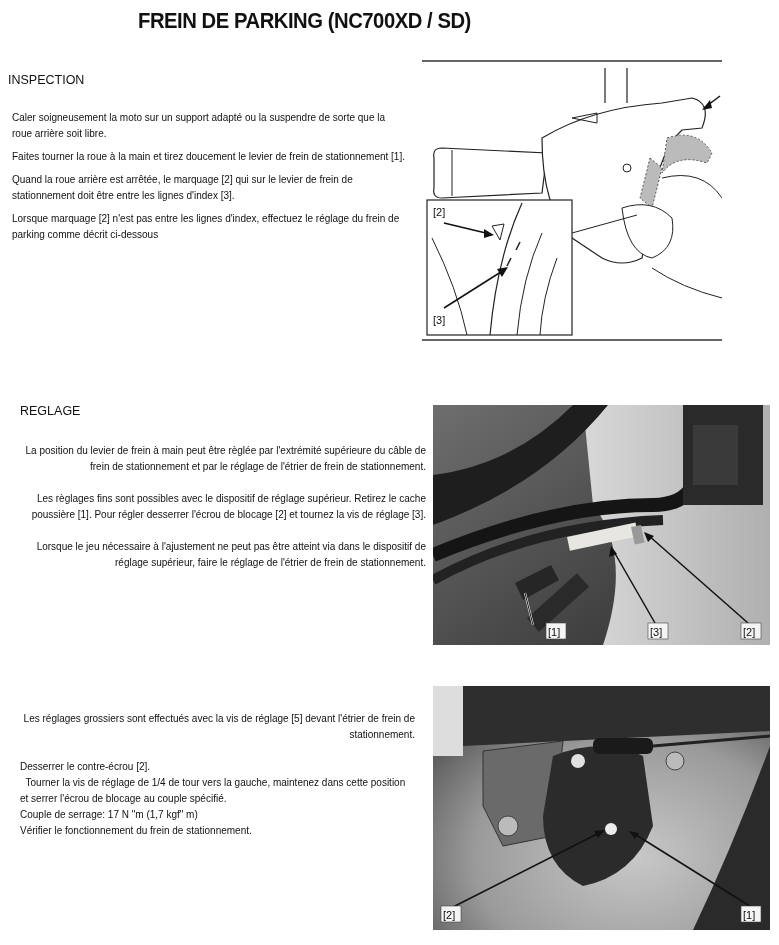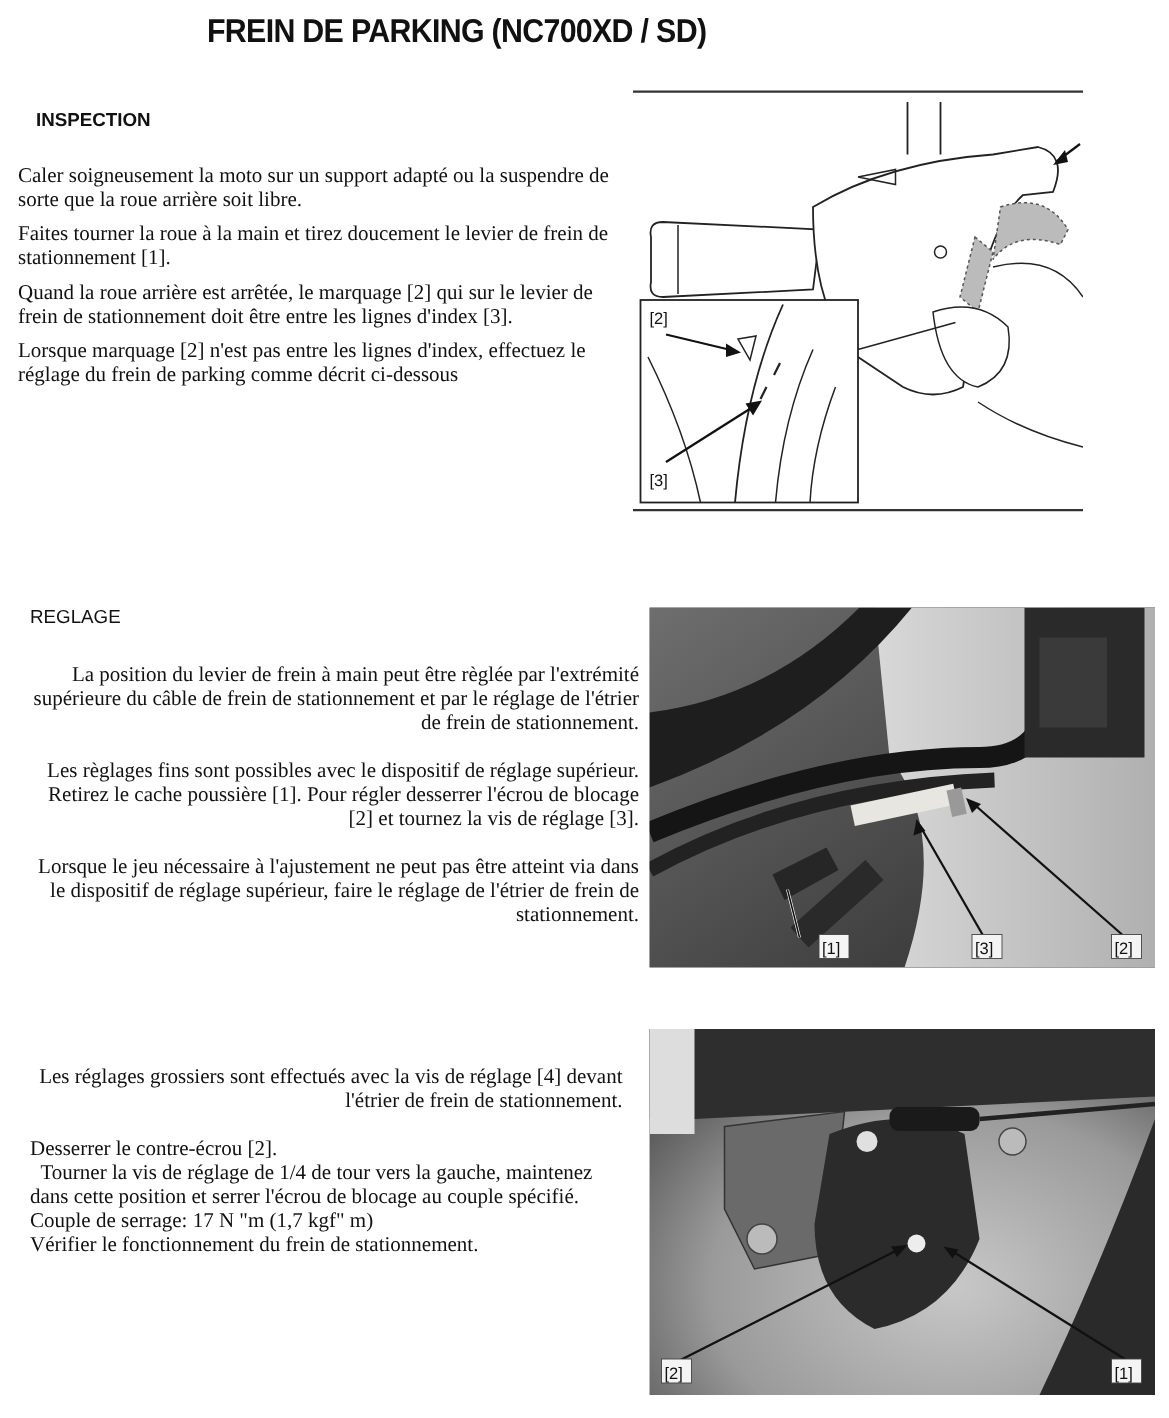--- a/index.html
+++ b/index.html
@@ -1,35 +1,35 @@
 <!DOCTYPE html>
 <html><head>
 <meta charset="utf-8">
 <style>
   html, body { margin:0; padding:0; background:#ffffff; }
   body { width:779px; height:945px; position:relative; overflow:hidden;
          font-family:"Liberation Sans", sans-serif; color:#111; }
   .title { position:absolute; left:138px; top:8px; font-size:22px; font-weight:bold;
            letter-spacing:-0.5px; transform:scaleX(0.92); transform-origin:left top; }
   .heading { position:absolute; font-size:12.5px; }
-  .para { position:absolute; font-size:14px; line-height:16px; margin:0;font-family:Liberation Serif, serif; }
+  .para { position:absolute; font-size:10px; line-height:16px; margin:0; }
   .para p { margin:0 0 7px 0; }
   .para p.gap { margin-bottom:16px;text-align:right; }
   .para .line { display:block; }
   .fig { position:absolute; overflow:hidden; }
   .fig svg { display:block; }
   .callout { font-family:"Liberation Sans", sans-serif; font-size:11px; fill:#111; }
   .labelbox { fill:#f4f4f4; stroke:#444; stroke-width:0.6; }
 </style>
 </head>
 <body>
 
 <div class="title">FREIN DE PARKING (NC700XD / SD)</div>
 
-<div class="heading" style="left:24px; top:73px;font-weight:bold;">INSPECTION</div>
+<div class="heading" style="left:8px; top:73px;">INSPECTION</div>
 <div class="para" style="left:12px; top:110px; width:395px;">
   <p>Caler soigneusement la moto sur un support adapté ou la suspendre de sorte que la roue arrière soit libre.</p>
   <p>Faites tourner la roue à la main et tirez doucement le levier de frein de stationnement [1].</p>
   <p>Quand la roue arrière est arrêtée, le marquage [2] qui sur le levier de frein de stationnement doit être entre les lignes d'index [3].</p>
   <p>Lorsque marquage [2] n'est pas entre les lignes d'index, effectuez le réglage du frein de parking comme décrit ci-dessous</p>
 </div>
 
 <div class="fig" style="left:422px; top:58px; width:300px; height:286px;">
   <svg width="300" height="286" viewBox="0 0 300 286">
     <line x1="0" y1="3" x2="300" y2="3" stroke="#333" stroke-width="1.5"></line>
@@ -109,21 +109,21 @@
     <rect x="113" y="218" width="20" height="16" class="labelbox"></rect>
     <rect x="215" y="218" width="20" height="16" class="labelbox"></rect>
     <rect x="308" y="218" width="20" height="16" class="labelbox"></rect>
     <text x="115" y="231" class="callout">[1]</text>
     <text x="217" y="231" class="callout">[3]</text>
     <text x="310" y="231" class="callout">[2]</text>
   </svg>
 </div>
 
 <div class="para" style="left:20px; top:711px; width:395px;">
-  <p class="gap">Les réglages grossiers sont effectués avec la vis de réglage [4] devant l'étrier de frein de stationnement.</p>
+  <p class="gap">Les réglages grossiers sont effectués avec la vis de réglage [5] devant l'étrier de frein de stationnement.</p>
   <span class="line">Desserrer le contre-écrou [2].</span>
   <span class="line" style="white-space:pre-wrap;">  Tourner la vis de réglage de 1/4 de tour vers la gauche, maintenez dans cette position et serrer l'écrou de blocage au couple spécifié.</span>
   <span class="line">Couple de serrage: 17 N "m (1,7 kgf" m)</span>
   <span class="line">Vérifier le fonctionnement du frein de stationnement.</span>
 </div>
 
 <div class="fig" style="left:433px; top:686px; width:337px; height:244px; background:#8a8a8a;">
   <svg width="337" height="244" viewBox="0 0 337 244">
     <defs>
       <radialGradient id="wheel" cx="0.6" cy="0.7" r="0.8">

